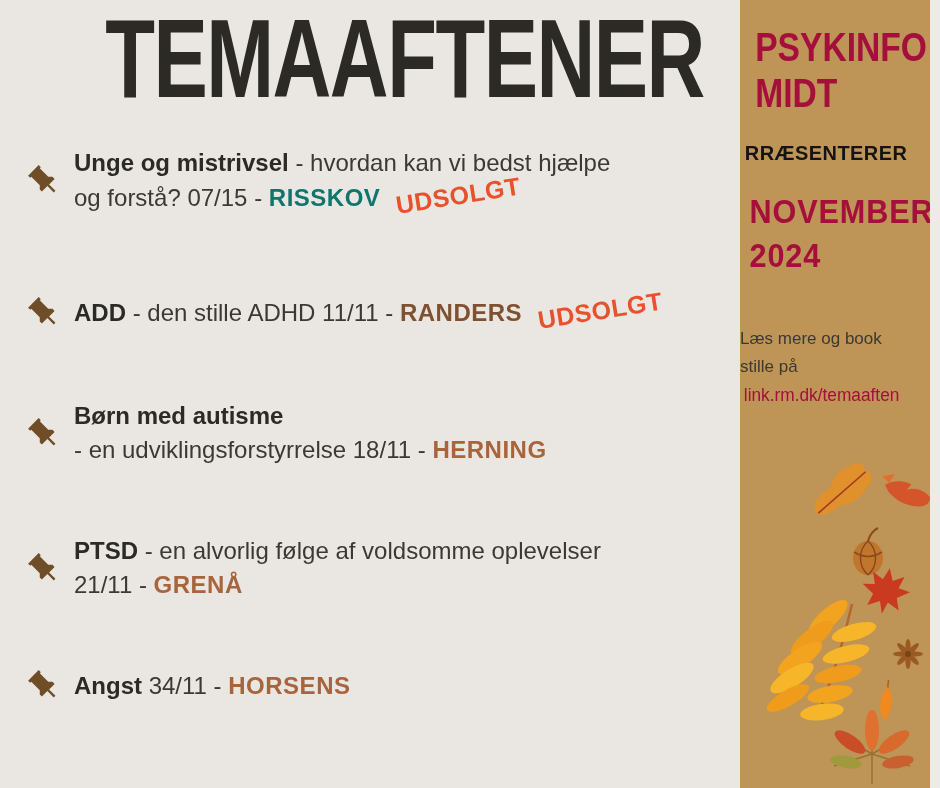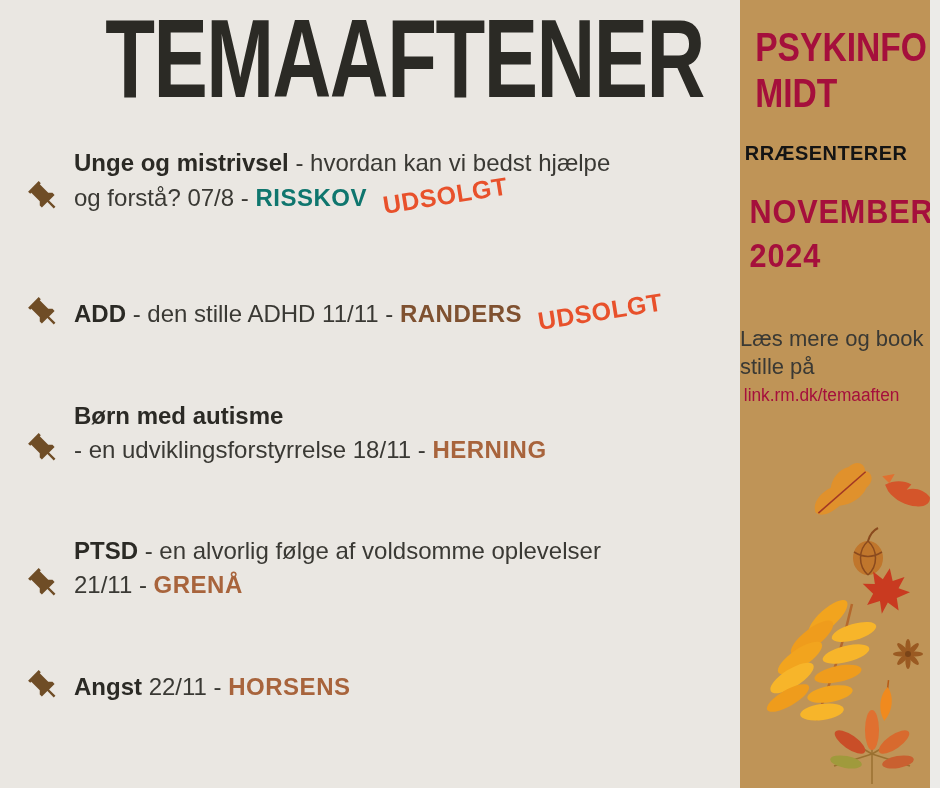--- a/index.html
+++ b/index.html
@@ -25,58 +25,58 @@
   .main{position:relative;width:740px;height:788px;background:var(--background);flex:none;}
   .sidebar{position:relative;width:190px;height:788px;background:var(--sidebar-background);flex:none;text-align:left;overflow:hidden;}
   .right-edge{width:10px;height:788px;background:var(--edge-strip);flex:none;}
 
   
   .title{position:absolute;top:0;left:0;width:740px;margin:0;text-align:center;
     font-size:110px;line-height:116px;font-weight:bold;color:var(--title-text);}
   .title-inner{display:inline-block;letter-spacing:-2px;transform:scale(0.74,1.02);transform-origin:50% 40%;}
 
   
-  .event{position:absolute;left:26px;display:flex;align-items:flex-end;gap:12px;}
+  .event{position:absolute;left:26px;display:flex;align-items:center;gap:12px;}
   .event-1{top:146px}.event-2{top:294px}.event-3{top:399px}.event-4{top:534px}.event-5{top:667px}
   .pin{width:36px;height:36px;flex:none;margin-top:1px;fill:var(--pin);}
   .lines{font-size:24px;line-height:34px;color:var(--body-text);}
   .line{white-space:nowrap;}
   .seg-bold{font-weight:bold;color:var(--title-text);}
   .seg-reg{font-weight:normal;color:var(--body-text);}
   .seg-loc{font-weight:bold;letter-spacing:0.5px;}
   .soldout{display:inline-block;font-weight:bold;font-size:25px;letter-spacing:0.5px;
     transform:translate(16px,8px) rotate(-9deg);transform-origin:left center;}
 
   
   .brand{margin-top:24px;font-size:40px;line-height:46px;font-weight:bold;
     color:var(--accent-crimson);transform:scaleX(0.84);}
   .presents{margin-top:26px;font-size:21px;line-height:21px;font-weight:bold;
     color:#141414;letter-spacing:0.5px;transform:scaleX(0.95);}
   .month{margin-top:26px;font-size:34px;line-height:44px;font-weight:bold;
     color:var(--accent-crimson);letter-spacing:1px;transform:scaleX(0.9);}
-  .cta{margin-top:48px;font-size:22px;line-height:28px;color:var(--body-text);}
+  .cta{margin-top:48px;font-size:17px;line-height:28px;color:var(--body-text);}
   .link{display:block;margin-top:2px;font-size:18px;line-height:24px;
     color:var(--accent-crimson);text-decoration:none;transform:scaleX(0.96);}
   .leaves{position:absolute;left:0;bottom:0;width:190px;height:340px;}
 </style>
 </head>
 <body>
 
 <div class="poster">
 
   <div class="main">
     <h1 class="title"><span class="title-inner">TEMAAFTENER</span></h1>
     <div id="events">
   <div class="event event-1">
     <svg class="pin" viewBox="0 0 24 24">
       <path d="M16,12V4H17V2H7V4H8V12L6,14V16H11.2V22H12.8V16H18V14L16,12Z" transform="rotate(-45 12 12)"></path>
     </svg>
     <div class="lines">
             <div class="line"><span class="seg-bold">Unge og mistrivsel</span><span class="seg-reg"> - hvordan kan vi bedst hjælpe</span></div>
-            <div class="line"><span class="seg-reg">og forstå? 07/8 - </span><span class="seg-loc" style="color: #0f766e;">RISSKOV</span><span class="soldout" style="color: rgb(232, 81, 43);">UDSOLGT</span></div>
+            <div class="line"><span class="seg-reg">og forstå? 07/15 - </span><span class="seg-loc" style="color: #0f766e;">RISSKOV</span><span class="soldout" style="color: rgb(232, 81, 43);">UDSOLGT</span></div>
           </div>
   </div>
 
   <div class="event event-2">
     <svg class="pin" viewBox="0 0 24 24">
       <path d="M16,12V4H17V2H7V4H8V12L6,14V16H11.2V22H12.8V16H18V14L16,12Z" transform="rotate(-45 12 12)"></path>
     </svg>
     <div class="lines">
             <div class="line"><span class="seg-bold">ADD</span><span class="seg-reg"> - den stille ADHD 11/11 - </span><span class="seg-loc" style="color: rgb(127, 81, 48);">RANDERS</span><span class="soldout" style="color: rgb(232, 81, 43);">UDSOLGT</span></div>
           </div>
@@ -100,21 +100,21 @@
             <div class="line"><span class="seg-bold">PTSD</span><span class="seg-reg"> - en alvorlig følge af voldsomme oplevelser</span></div>
             <div class="line"><span class="seg-reg">21/11 - </span><span class="seg-loc" style="color: rgb(168, 100, 60);">GRENÅ</span></div>
           </div>
   </div>
 
   <div class="event event-5">
     <svg class="pin" viewBox="0 0 24 24">
       <path d="M16,12V4H17V2H7V4H8V12L6,14V16H11.2V22H12.8V16H18V14L16,12Z" transform="rotate(-45 12 12)"></path>
     </svg>
     <div class="lines">
-            <div class="line"><span class="seg-bold">Angst</span><span class="seg-reg"> 22/11 - </span><span class="seg-loc" style="color: rgb(168, 100, 60);">HORSENS</span></div>
+            <div class="line"><span class="seg-bold">Angst</span><span class="seg-reg"> 34/11 - </span><span class="seg-loc" style="color: rgb(168, 100, 60);">HORSENS</span></div>
           </div>
   </div>
 </div>
   </div>
 
   <div class="sidebar">
     <div class="brand">
       <div>PSYKINFO</div>
       <div>MIDT</div>
     </div>

